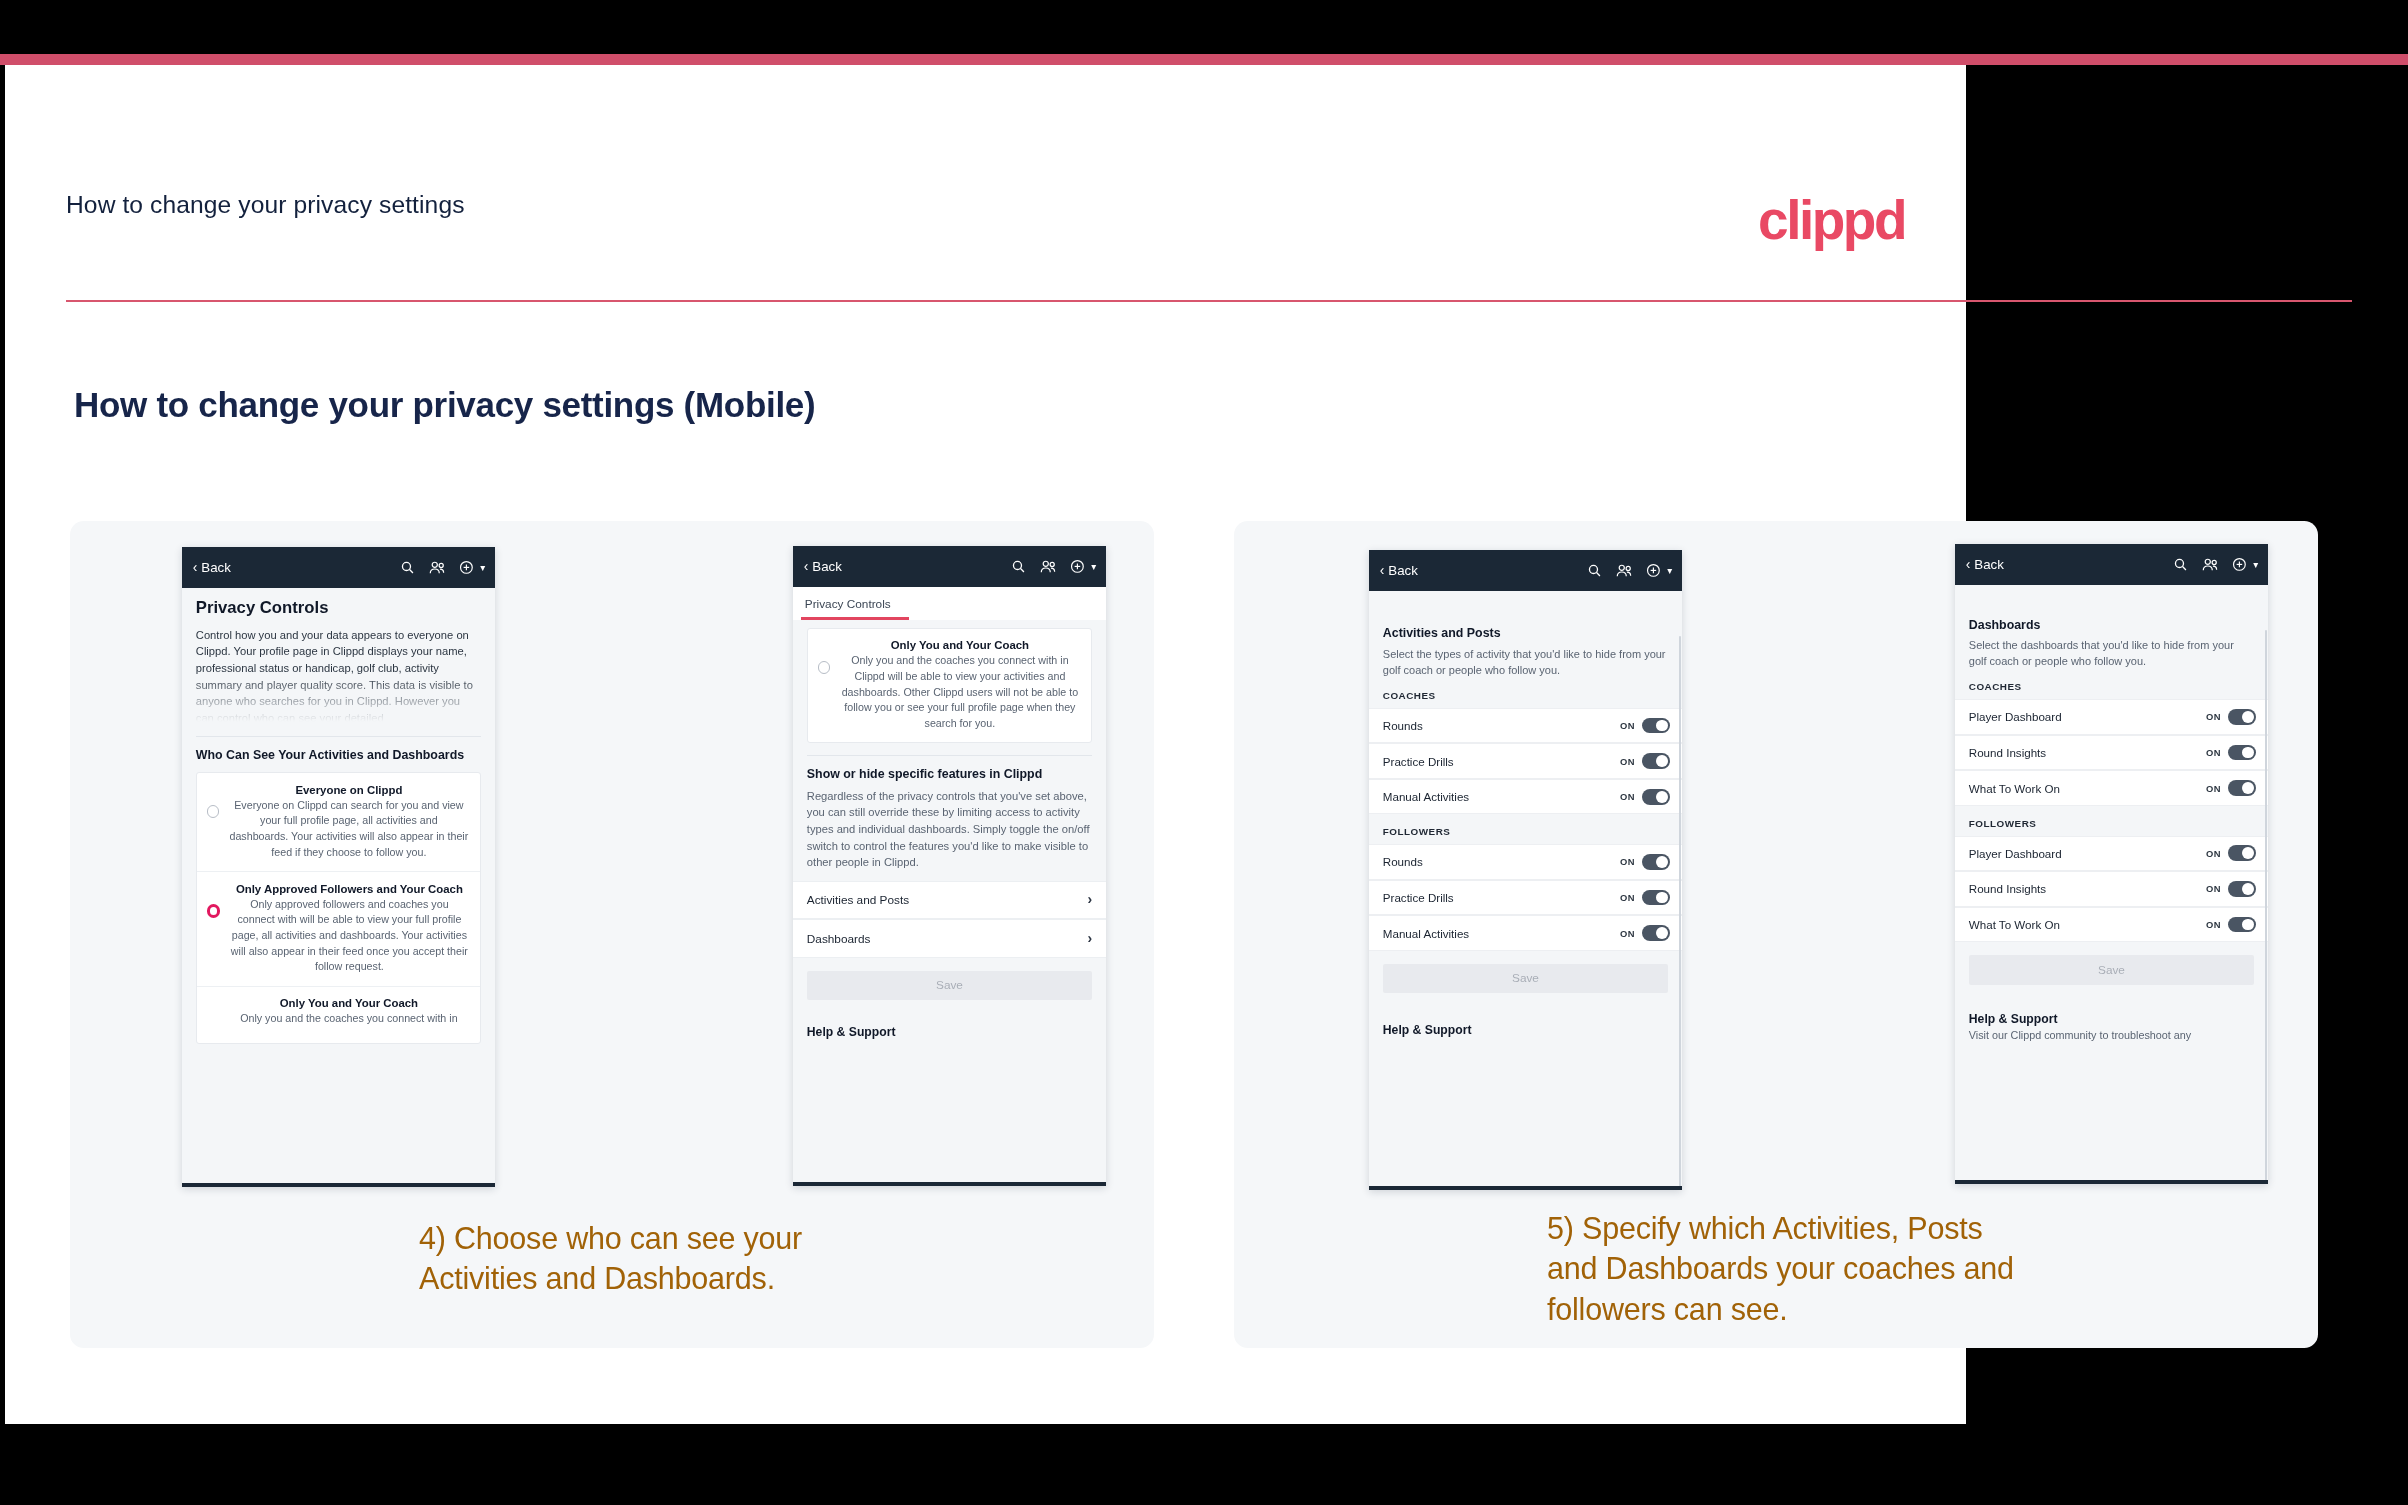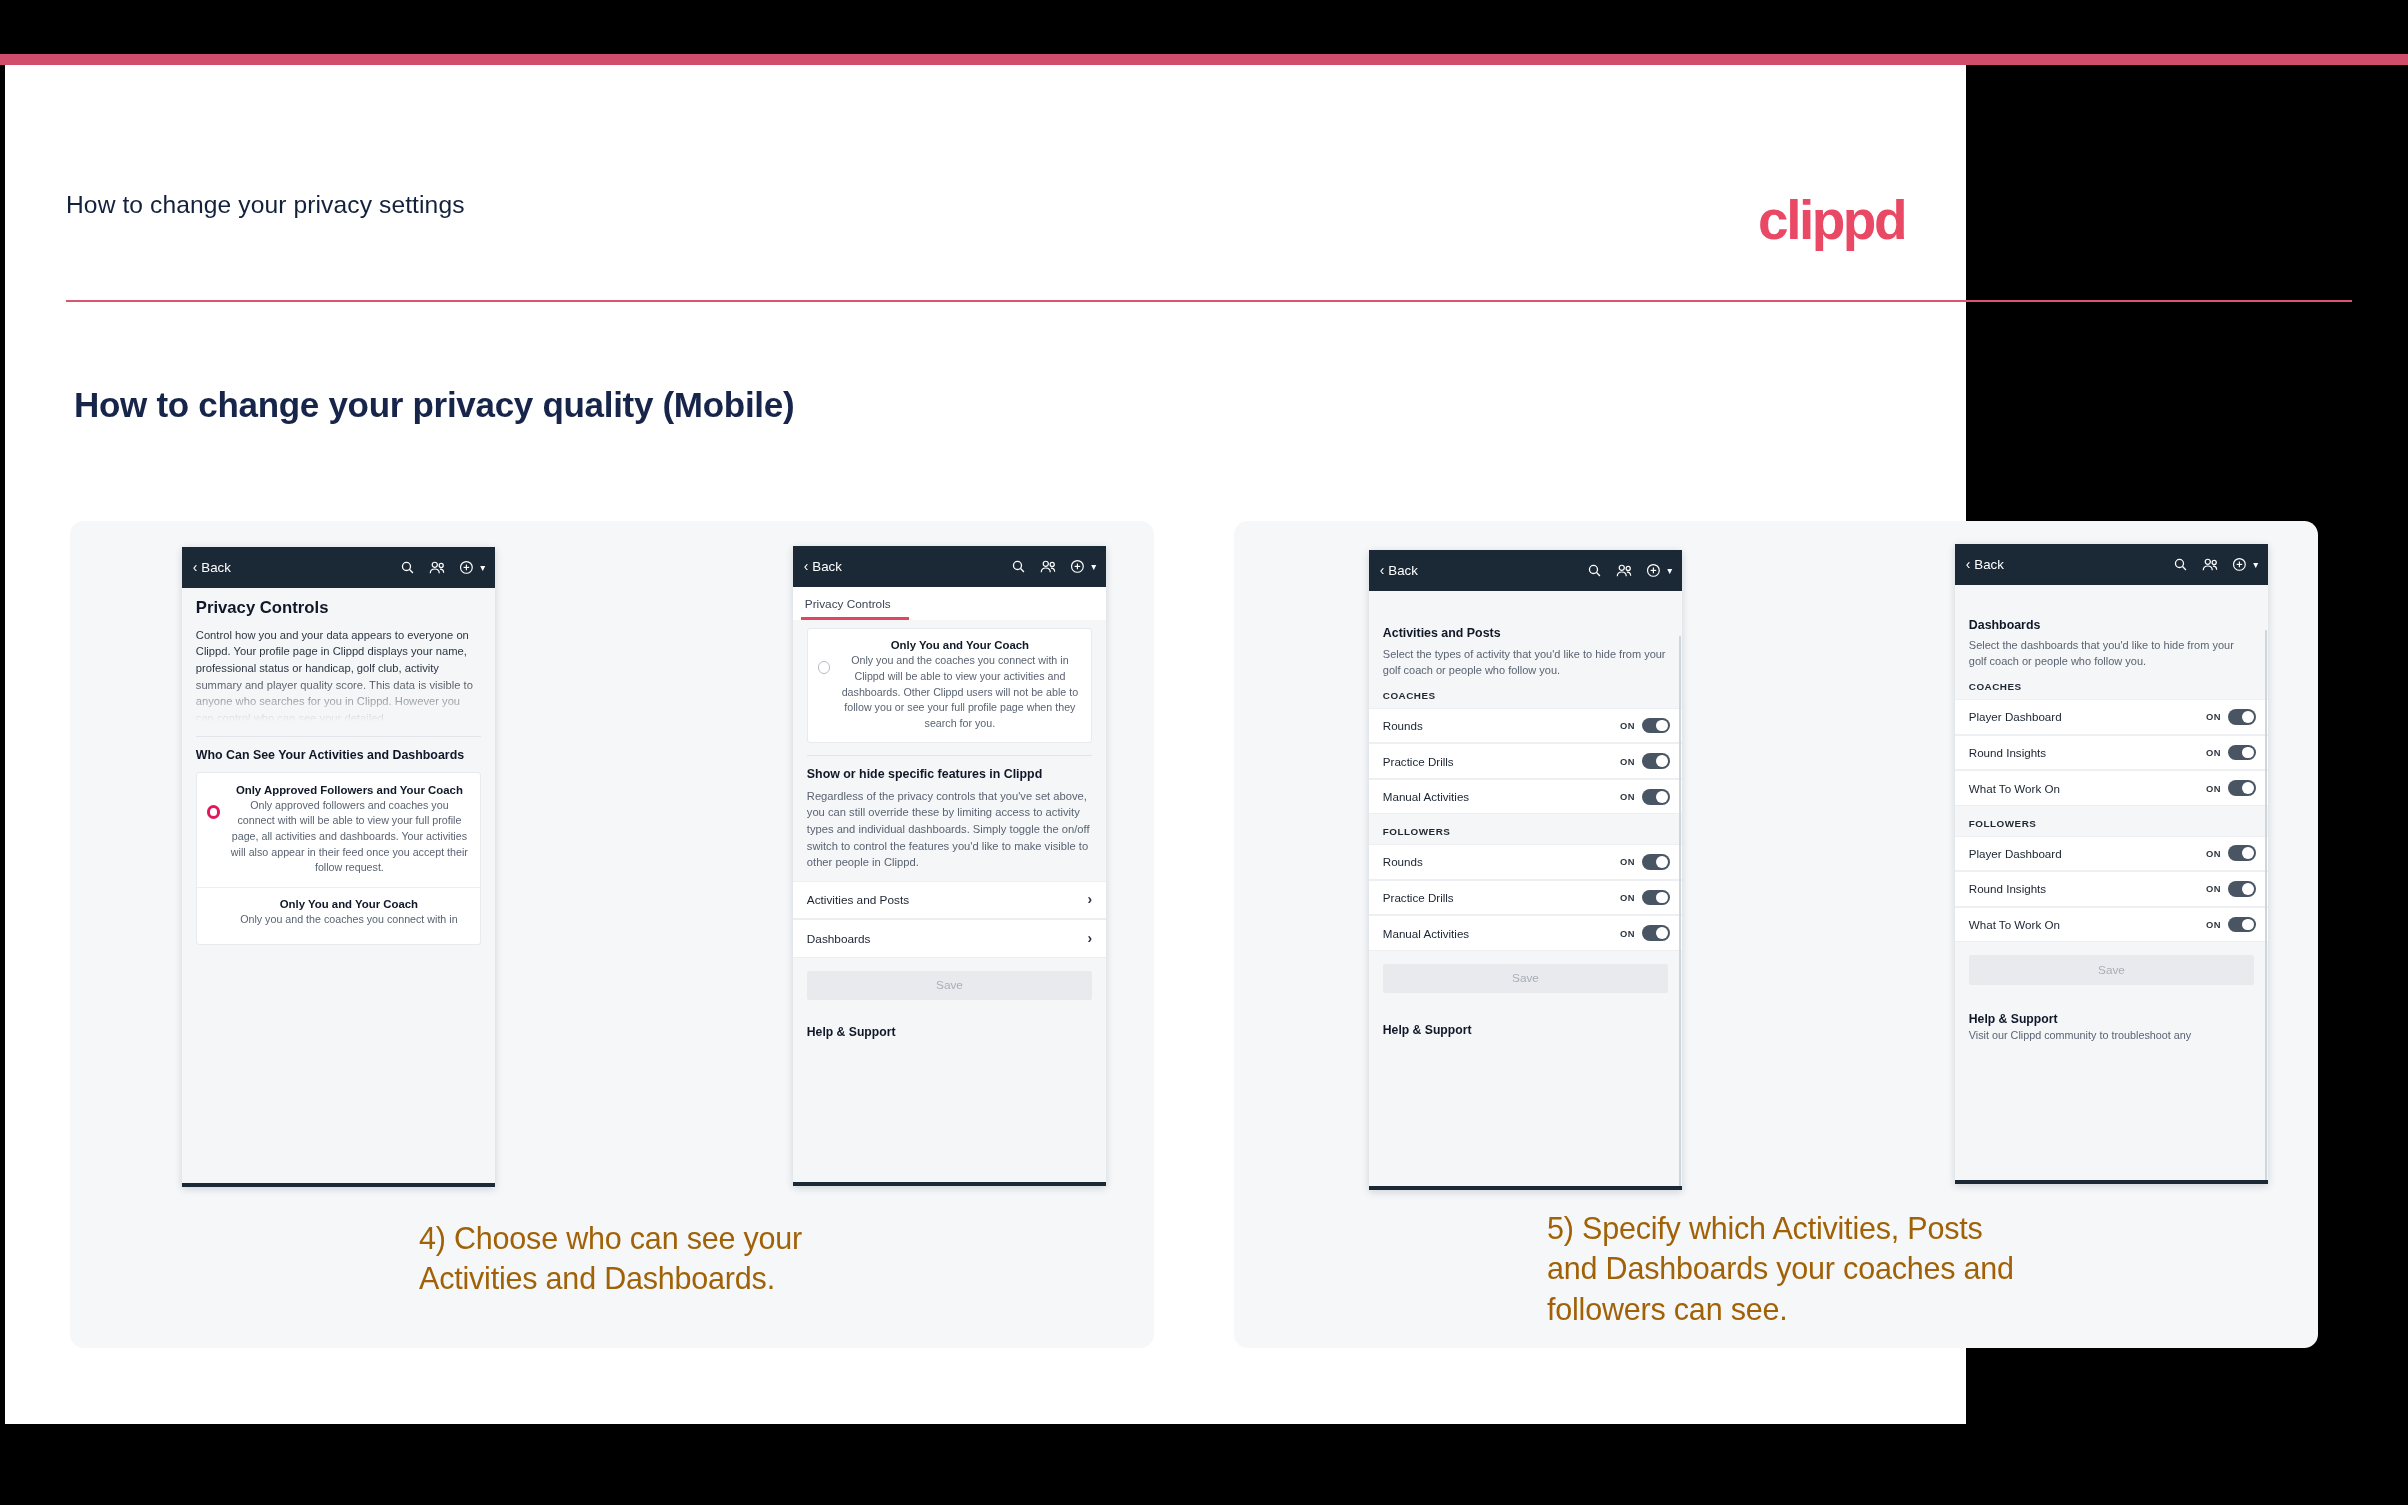--- a/index.html
+++ b/index.html
@@ -158,21 +158,21 @@
 
   <div class="topbar-black"></div>
   <div class="accent-line"></div>
 
   <div class="slide">
 
     <div class="hdr-title">How to change your privacy settings</div>
     <div class="logo">clippd</div>
     <div class="hdr-rule"></div>
 
-    <div class="big-title">How to change your privacy quality (Mobile)</div>
+    <div class="big-title">How to change your privacy settings (Mobile)</div>
 
     <div class="card" id="card-left"></div>
 
     <div class="phone" style="left:177px; top:482px; width:313px; height:640px;">
       <div class="ph-topbar">
         <div class="ph-back">
           <span class="chev-l">‹</span>
           <span>Back</span>
         </div>
         <div class="ph-icons">
@@ -200,20 +200,27 @@
           <span class="caret">▾</span>
         </div>
       </div>
       <div class="ph-body">
         <div class="ph-h1">Privacy Controls</div>
         <div class="ph-p fade">Control how you and your data appears to everyone on Clippd. Your profile page in Clippd displays your name, professional status or handicap, golf club, activity summary and player quality score. This data is visible to anyone who searches for you in Clippd. However you can control who can see your detailed</div>
         <div class="ph-hr"></div>
         <div class="ph-h2">Who Can See Your Activities and Dashboards</div>
 
         <div class="opt-group">
+          <div class="opt">
+            <div class="radio"></div>
+            <div class="opt-txt">
+              <div class="opt-t">Everyone on Clippd</div>
+              <div class="opt-d">Everyone on Clippd can search for you and view your full profile page, all activities and dashboards. Your activities will also appear in their feed if they choose to follow you.</div>
+            </div>
+          </div>
           <div class="opt">
             <div class="radio sel"></div>
             <div class="opt-txt">
               <div class="opt-t">Only Approved Followers and Your Coach</div>
               <div class="opt-d">Only approved followers and coaches you connect with will be able to view your full profile page, all activities and dashboards. Your activities will also appear in their feed once you accept their follow request.</div>
             </div>
           </div>
           <div class="opt">
             <div class="radio" style="visibility:hidden"></div>
             <div class="opt-txt">

